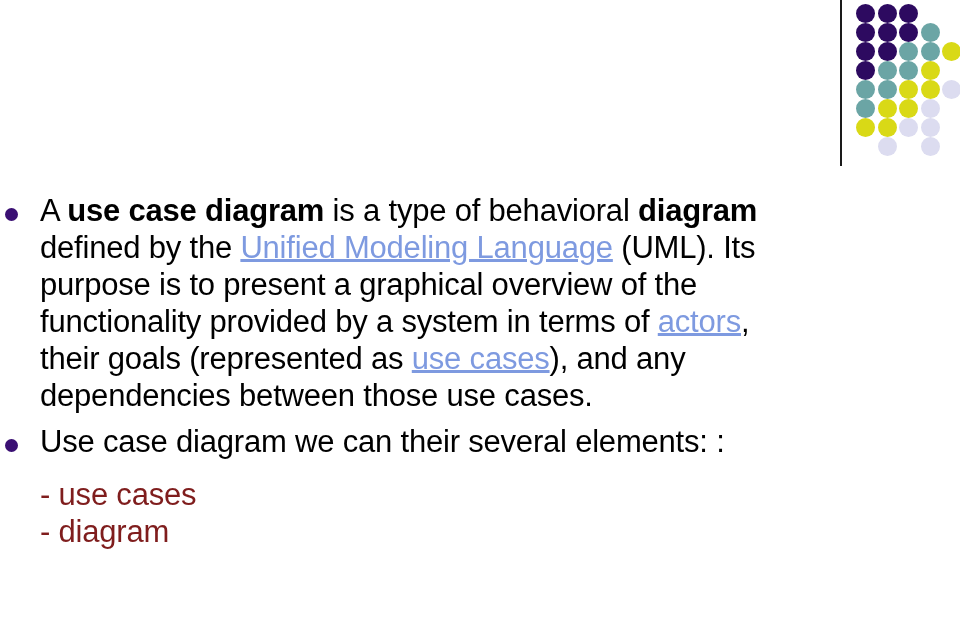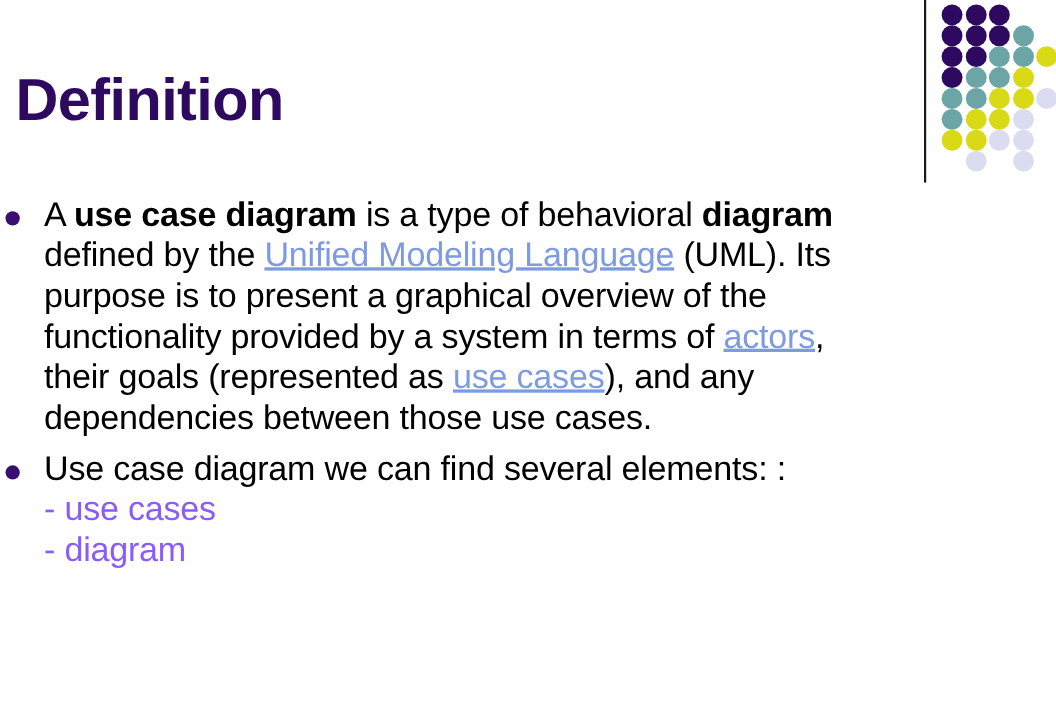--- a/index.html
+++ b/index.html
@@ -55,21 +55,21 @@
     color: #2d0a60;
     letter-spacing: -0.5px;
     line-height: 1.05;
     white-space: nowrap;
   }
 
   
   #body-block {
     position: absolute;
     left: 0px;
-    top: 176px;
+    top: 192px;
     width: 794px;
   }
 
   .bullet-row {
     position: relative;
     padding-left: 40px;
   }
   .bullet-dot {
     position: absolute;
     left: 5px;
@@ -87,22 +87,23 @@
   }
   .b { font-weight: bold; }
   .lnk {
     color: #7e9ae0;
     text-decoration: underline;
     text-underline-offset: 1px;
   }
   .sub-list {
     font-size: 31px;
     line-height: 37px;
-    color: #8b5cf6;
+    color: #7f1d1d;
     letter-spacing: -0.2px;
+    margin-top: 16px;
   }
   #bullet-2 { margin-top: 9px; }
 </style>
 </head>
 <body>
 
 <div id="slide">
 
   <div id="deco-line"></div>
 
@@ -133,32 +134,31 @@
       <span class="dot" style="left: 43px; top: 95px; background: rgb(217, 217, 22);"></span>
       <span class="dot" style="left: 64.5px; top: 95px; background: rgb(220, 220, 240);"></span>
       <span class="dot" style="left: 0px; top: 114px; background: rgb(217, 217, 22);"></span>
       <span class="dot" style="left: 21.5px; top: 114px; background: rgb(217, 217, 22);"></span>
       <span class="dot" style="left: 43px; top: 114px; background: rgb(220, 220, 240);"></span>
       <span class="dot" style="left: 64.5px; top: 114px; background: rgb(220, 220, 240);"></span>
       <span class="dot" style="left: 21.5px; top: 133px; background: rgb(220, 220, 240);"></span>
       <span class="dot" style="left: 64.5px; top: 133px; background: rgb(220, 220, 240);"></span>
     </div>
 
-  <div id="page-title">Definition</div>
 
   <div id="body-block">
 
     <div class="bullet-row">
       <span class="bullet-dot"></span>
       <div class="bullet-text"><span>A </span><span class="b">use case diagram</span><span> is a type of behavioral </span><span class="b">diagram</span><span> defined by the </span><span class="lnk">Unified Modeling Language</span><span> (UML). Its purpose is to present a graphical overview of the functionality provided by a system in terms of </span><span class="lnk">actors</span><span>, their goals (represented as </span><span class="lnk">use cases</span><span>), and any dependencies between those use cases.</span></div>
     </div>
 
     <div class="bullet-row" id="bullet-2">
       <span class="bullet-dot"></span>
-      <div class="bullet-text"><span>Use case diagram we can find several elements: :</span></div>
+      <div class="bullet-text"><span>Use case diagram we can their several elements: :</span></div>
       <div class="sub-list">
           <div>- use cases</div>
           <div>- diagram</div>
         </div>
     </div>
 
   </div>
 </div>
 
 </body></html>

